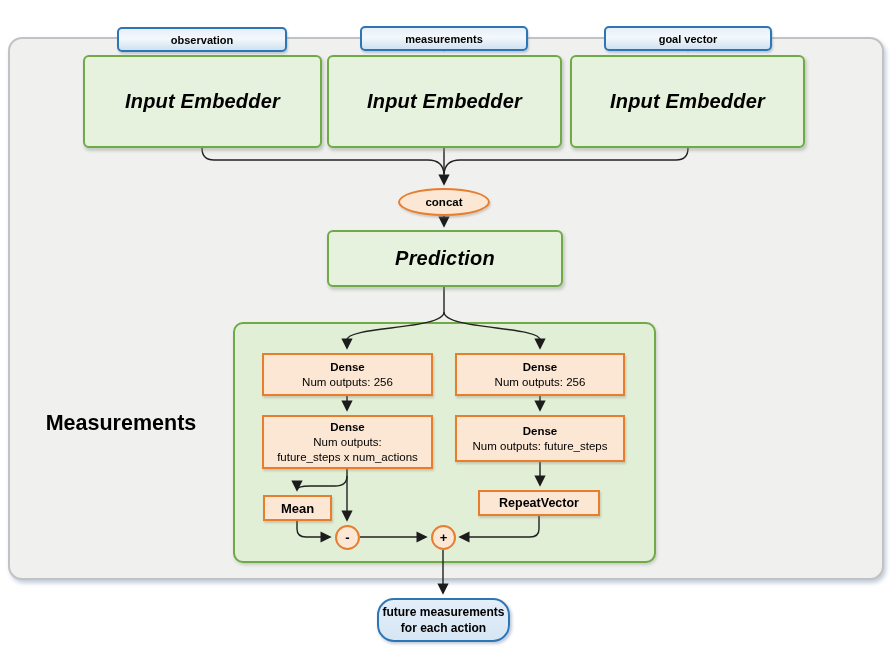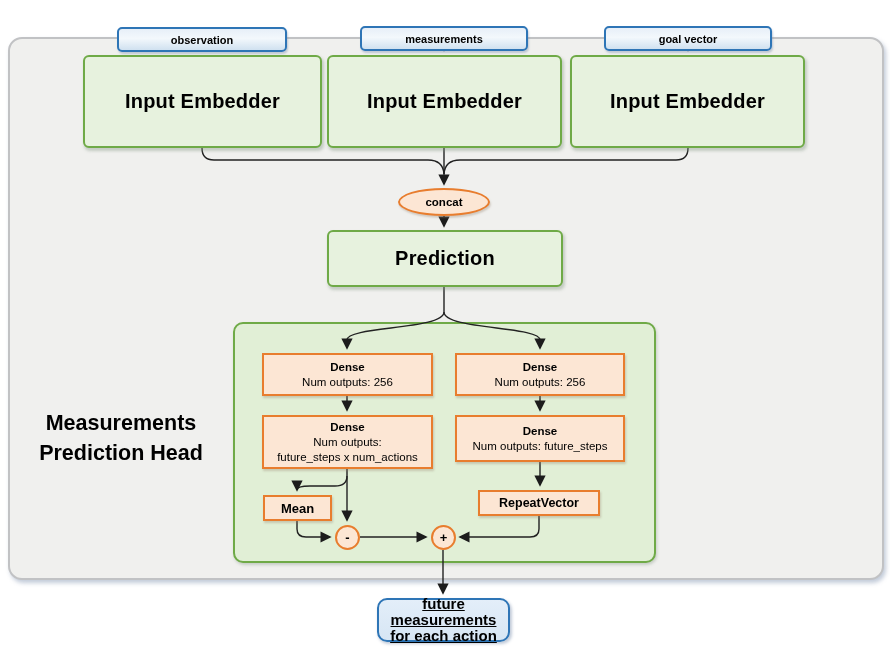--- a/index.html
+++ b/index.html
@@ -54,20 +54,21 @@
   }
 
   .green-node {
     background: #e7f2de;
     border: 2.5px solid #6faa47;
     border-radius: 6px;
     font-weight: bold;
     font-size: 20px;
     letter-spacing: 0.2px;
     box-shadow: 1.5px 2.5px 3px rgba(130,150,130,0.4);
+    font-style: italic;
   }
 
   .orange-node {
     background: #fce6d4;
     border: 2px solid #e87d2e;
     border-radius: 0;
     font-size: 11.5px;
     line-height: 15px;
     box-shadow: 1px 1.5px 2px rgba(150,130,110,0.35);
   }
@@ -97,26 +98,25 @@
     width: 212px;
     text-align: center;
     font-weight: bold;
     font-size: 21.5px;
     line-height: 30px;
   }
 
   .out-node {
     background: linear-gradient(180deg, #e3eef9 0%, #d7e6f4 100%);
     border: 2.5px solid #2e75b6;
-    border-radius: 10px;
-    font-weight: bold;
-    font-size: 15px;
+    border-radius: 17px;
+    font-weight: bold;
+    font-size: 12px;
     line-height: 16px;
     box-shadow: 1.5px 2px 3px rgba(120,140,170,0.45);
-    text-decoration: underline;
   }
 </style>
 </head>
 <body>
 
 <div class="canvas">
 
   <div class="outer-container"></div>
 
   <div class="inner-container"></div>
@@ -165,21 +165,20 @@
   <div class="node green-node" style="left:83px; top:55px; width:239px; height:93px;">Input Embedder</div>
   <div class="node green-node" style="left:327px; top:55px; width:235px; height:93px;">Input Embedder</div>
   <div class="node green-node" style="left:570px; top:55px; width:235px; height:93px;">Input Embedder</div>
 
   <div class="node ellipse-node" style="left:398px; top:188px; width:92px; height:28px;">concat</div>
 
   <div class="node green-node" style="left:327px; top:230px; width:236px; height:57px;">Prediction</div>
 
   <div class="head-title">
     <div>Measurements</div>
-    <div>Prediction Head</div>
   </div>
 
   <div class="node orange-node" style="left:262px; top:353px; width:171px; height:43px; flex-direction:column;">
     <div class="t">Dense</div>
     <div>Num outputs: 256</div>
   </div>
   <div class="node orange-node" style="left:455px; top:353px; width:170px; height:43px; flex-direction:column;">
     <div class="t">Dense</div>
     <div>Num outputs: 256</div>
   </div>

